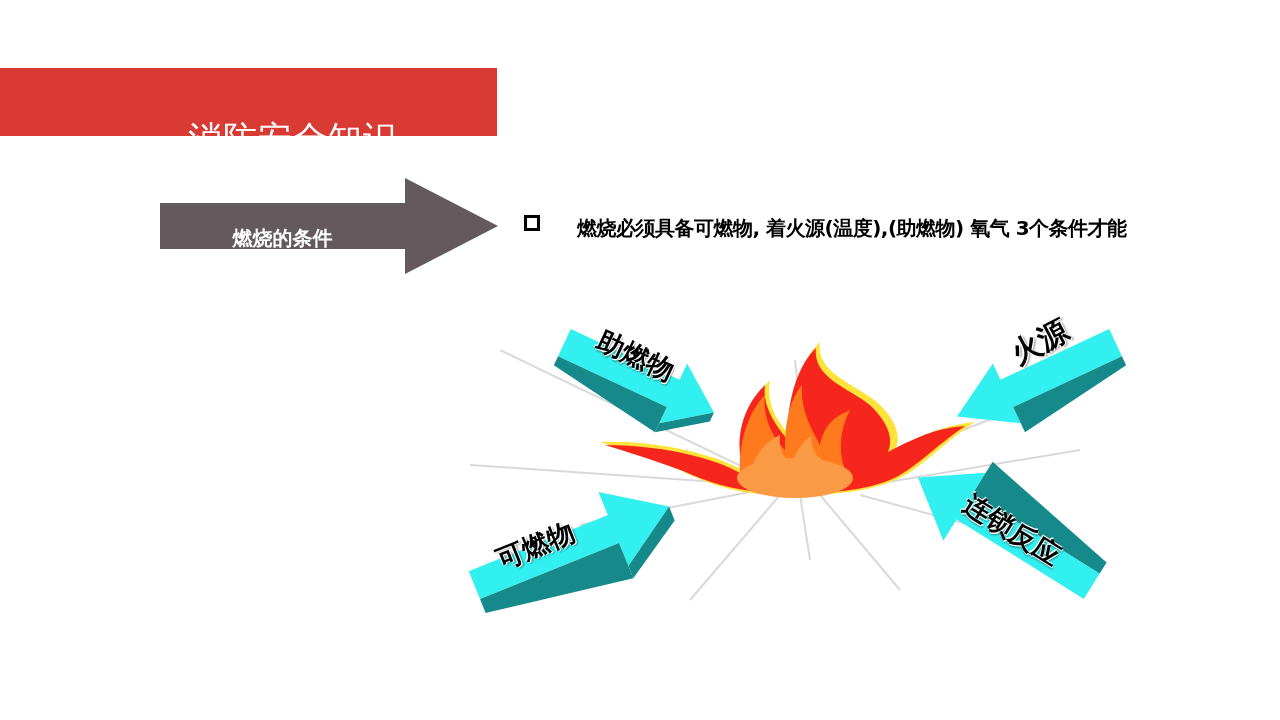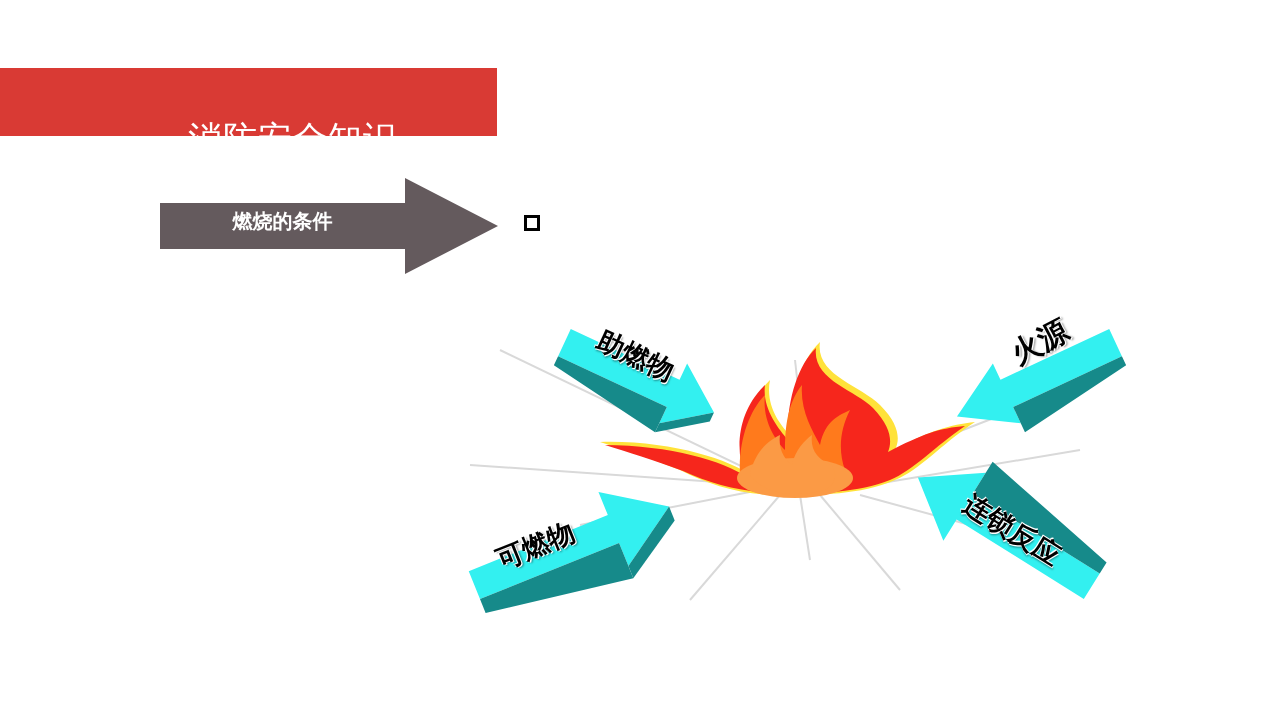--- a/index.html
+++ b/index.html
@@ -15,21 +15,21 @@
   .title-text {
     position: absolute; left: 188px; top: 80px;
     color: #ffffff; font-size: 34px; line-height: 44px; letter-spacing: 1px;
     font-family: "DejaVu Sans", sans-serif;
     margin-top: 36px;
   }
   .section-arrow {
     position: absolute; left: 160px; top: 178px; width: 338px; height: 96px;
   }
   .section-label {
-    position: absolute; left: 160px; top: 201px; width: 245px; height: 40px;
+    position: absolute; left: 160px; top: 218px; width: 245px; height: 40px;
     display: flex; align-items: center; justify-content: center;
     color: #ffffff; font-weight: bold; font-size: 20px;
   }
   .bullet-box {
     position: absolute; left: 524px; top: 215px; width: 10px; height: 10px;
     border: 3px solid #000;
   }
   .bullet-text {
     position: absolute; left: 577px; top: 200px; width: 680px;
     font-weight: bold; font-size: 20px; line-height: 56px; color: #000;
@@ -51,20 +51,21 @@
 <div class="title-bar"></div>
 <div class="title-text">消防安全知识</div>
 
 <svg class="section-arrow" viewBox="0 0 338 96" width="338" height="96">
   <polygon points="0,25 245,25 245,0 338,48 245,96 245,71 0,71" fill="#645a5d"></polygon>
 </svg>
 <div class="section-label">燃烧的条件</div>
 
 <div class="bullet-box"></div>
 <div class="bullet-text">
+  <div>燃烧必须具备可燃物, 着火源(温度),(助燃物) 氧气 3个条件才能</div>
 </div>
 
 <div class="diagram">
   <svg width="700" height="320" viewBox="0 0 700 320">
 
     <g stroke="#d9d9d9" stroke-width="2" fill="none">
       <line x1="60" y1="50" x2="330" y2="180"></line>
       <line x1="30" y1="165" x2="320" y2="185"></line>
       <line x1="140" y1="225" x2="320" y2="190"></line>
       <line x1="250" y1="300" x2="340" y2="195"></line>

